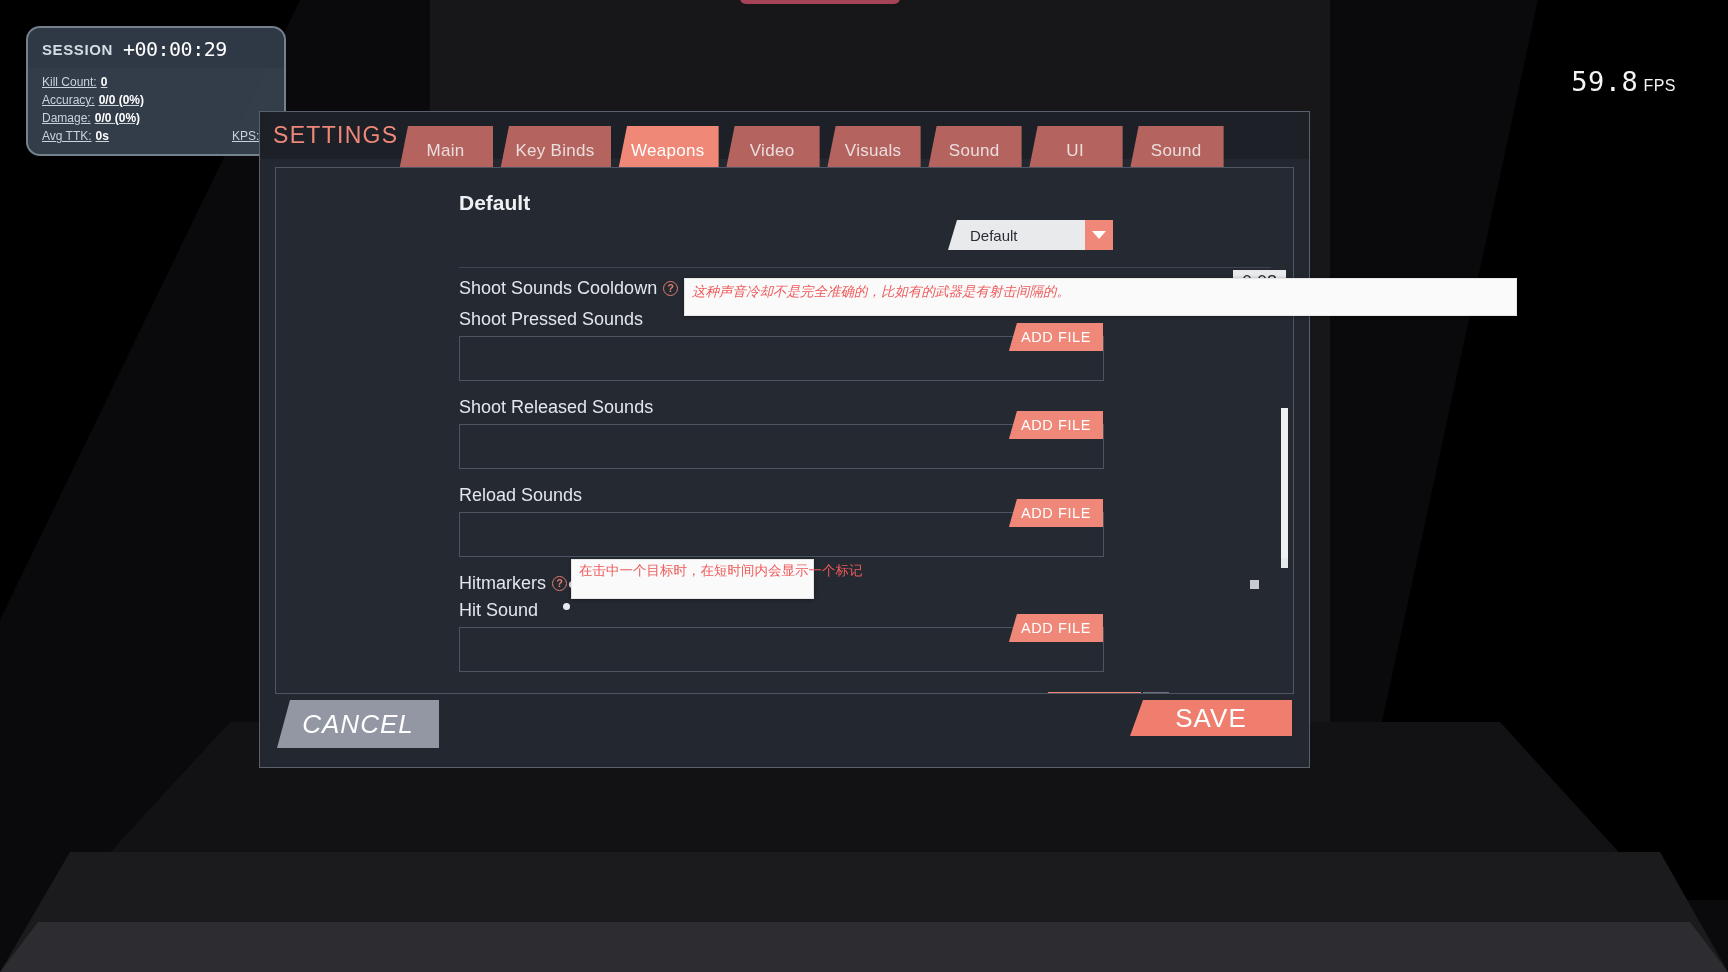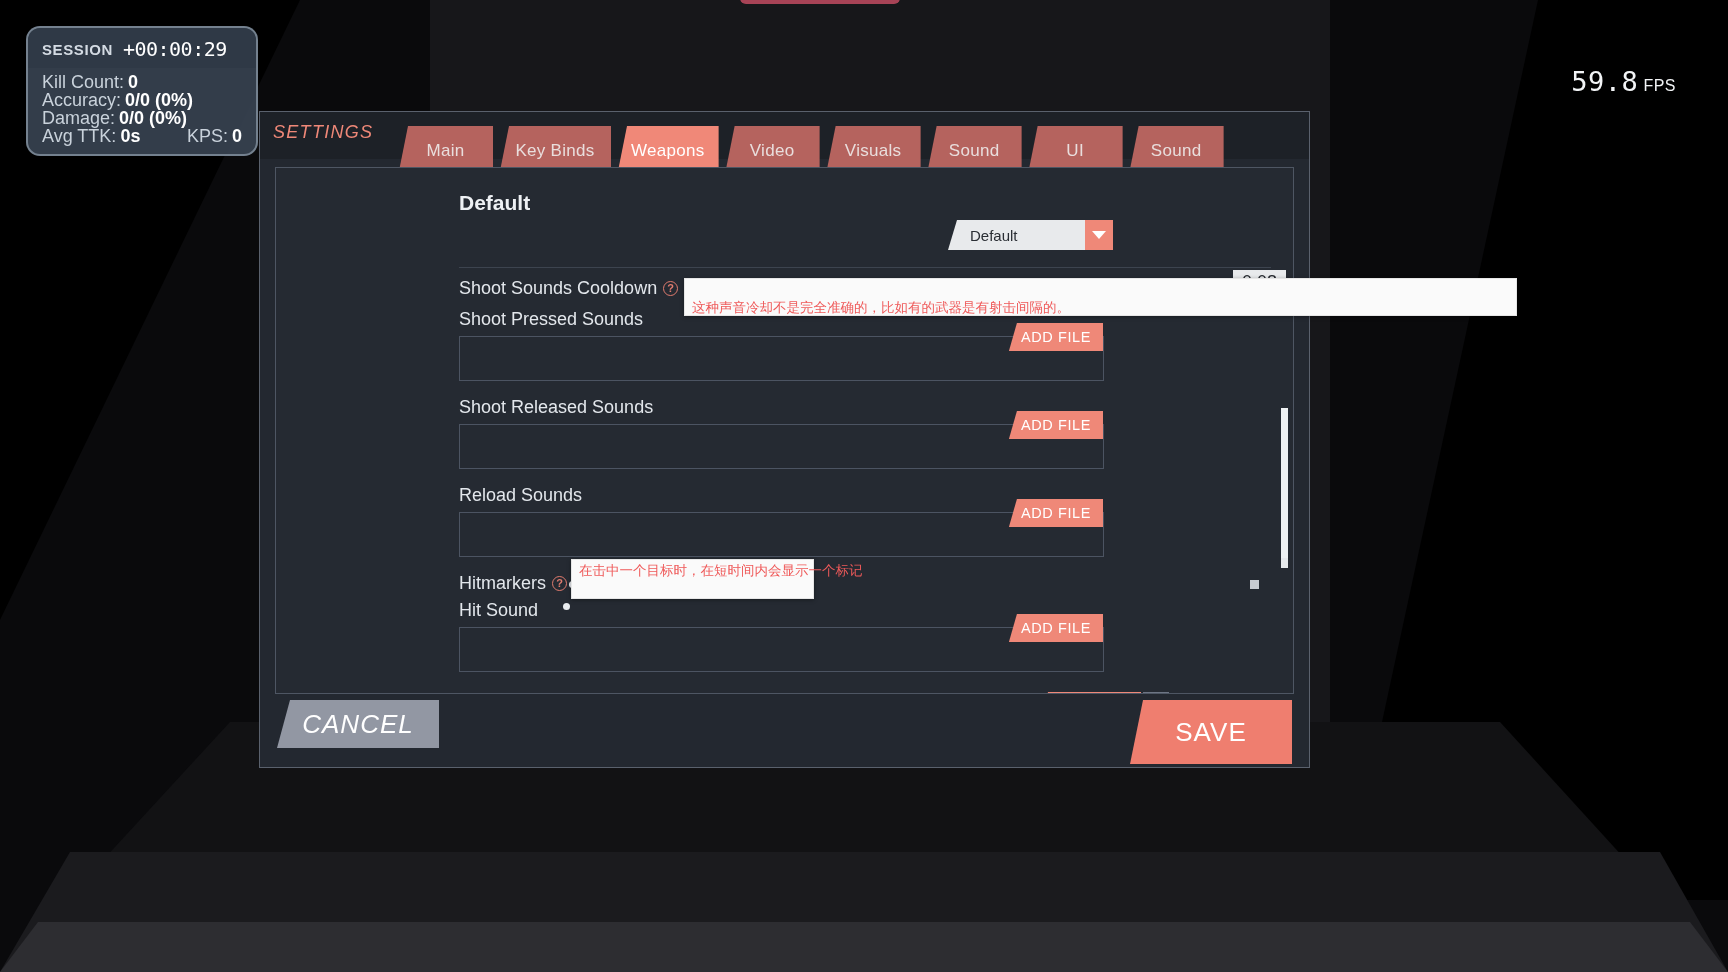--- a/index.html
+++ b/index.html
@@ -42,58 +42,58 @@
     position:absolute; left:740px; top:-18px; width:160px; height:22px;
     background:#d8536b; opacity:.75; border-radius:0 0 6px 6px;
   }
   .bg-midwall {
     position:absolute; left:430px; top:0; width:900px; height:760px;
     background:#17171a;
   }
 
   
   .hud {
-    position:absolute; left:26px; top:26px; width:232px;
+    position:absolute; left:26px; top:26px; width:260px;
     background: rgba(58,70,84,.88);
     border:2px solid rgba(170,185,200,.55);
     border-radius:14px;
     color:#e8edf2;
     overflow:hidden;
     backdrop-filter: blur(2px);
   }
   .hud-top {
     display:flex; align-items:center; gap:10px;
     padding:9px 14px 7px 14px;
     background: rgba(44,55,68,.55);
   }
   .hud-top .lbl { font-size:15px; letter-spacing:.6px; color:#d4dbe3; font-weight:600; }
   .hud-top .val { font-size:20px; font-weight:400; color:#fff; font-family:"DejaVu Sans Mono", monospace; letter-spacing:-.5px;}
   .hud-rows { padding:5px 14px 9px 14px; }
-  .hud-row { font-size:18px; line-height:18px; color:#c9d2db; display:flex; }
+  .hud-row { font-size:12px; line-height:18px; color:#c9d2db; display:flex;text-decoration:underline; }
   .hud-row b { color:#fff; font-weight:700; margin-left:4px; }
   .hud-row .right { margin-left:auto; color:#c9d2db; }
 
   
   .fps {
     position:absolute; right:52px; top:66px;
     color:#f2f4f6; font-size:27px; font-family:"DejaVu Sans Mono", monospace;
     letter-spacing:.5px;
   }
   .fps .unit { font-size:16px; font-family:"Liberation Sans", sans-serif; margin-left:5px; letter-spacing:.5px;text-align:right;}
 
   
   .window {
     position:absolute; left:259px; top:111px; width:1051px; height:657px;
     background:#232830;
     border:1px solid #5a616d;
   }
   .tabbar { position:relative; height:47px; background:#1d2127; }
   .settings-title {
     position:absolute; left:13px; top:10px;
-    color:#ef8878; font-size:18px; letter-spacing:1.3px; font-weight:400;font-style:italic;
+    color:#ef8878; font-size:23px; letter-spacing:1.3px; font-weight:400;
   }
   .tabs { position:absolute; left:138px; top:14px; display:flex; gap:6px; }
   .tab {
     position:relative;
     height:50px; min-width:95px;
     padding:0 14px;
     display:flex; align-items:center; justify-content:center;
     background:#b5635e; color:#e9dedd;
     font-size:17px; letter-spacing:.3px;
     clip-path: polygon(10px 0, 100% 0, 100% 100%, 0 100%);
@@ -171,21 +171,21 @@
   
   .tooltip {
     position:absolute;
     background:#fafafa;
     color:#ef5a5a; font-size:13.5px;
     padding:3px 7px 4px 7px;
     white-space:nowrap;
     border:1px solid #e6e6e6;
     box-shadow: 0 1px 4px rgba(0,0,0,.35);
   }
-  .tooltip.t1 { left:684px; top:278px; width:833px; height:38px; padding-top:20px; z-index:40;}
+  .tooltip.t1 { left:684px; top:278px; width:833px; height:38px; padding-top:4px; z-index:40;font-style:italic;}
   .tooltip.t2 { left:571px; top:559px; width:243px; height:40px; padding-top:2px; z-index:40;}
 
   
   .sbar-track {
     position:absolute; right:5px; top:240px; width:7px; height:160px;
     background:#e6e9ec;
   }
   .sbar-thumb { position:absolute; right:5px; top:240px; width:7px; height:150px; background:#eef1f3; }
 
   
@@ -208,21 +208,21 @@
   .footer { position:absolute; left:0; right:0; bottom:0; height:75px; }
   .btn-cancel {
     position:absolute; left:17px; top:8px; width:162px; height:48px;
     background:#9297a3; color:#fff; font-size:26px; letter-spacing:1px;
     display:flex; align-items:center; justify-content:center;
     clip-path: polygon(13px 0, 100% 0, 100% 100%, 0 100%);
     cursor:pointer;
     font-style:italic;
   }
   .btn-save {
-    position:absolute; right:17px; top:8px; width:162px; height:64px;
+    position:absolute; right:17px; top:8px; width:162px; height:36px;
     background:#ef7e6f; color:#fff; font-size:26px; letter-spacing:1px;
     display:flex; align-items:center; justify-content:center;
     clip-path: polygon(13px 0, 100% 0, 100% 100%, 0 100%);
     cursor:pointer;
   }
   .version {
     position:absolute; left:0; right:0; top:22px; text-align:center;
     color:#eceff2; font-size:15px; font-weight:700;
   }
 </style>

